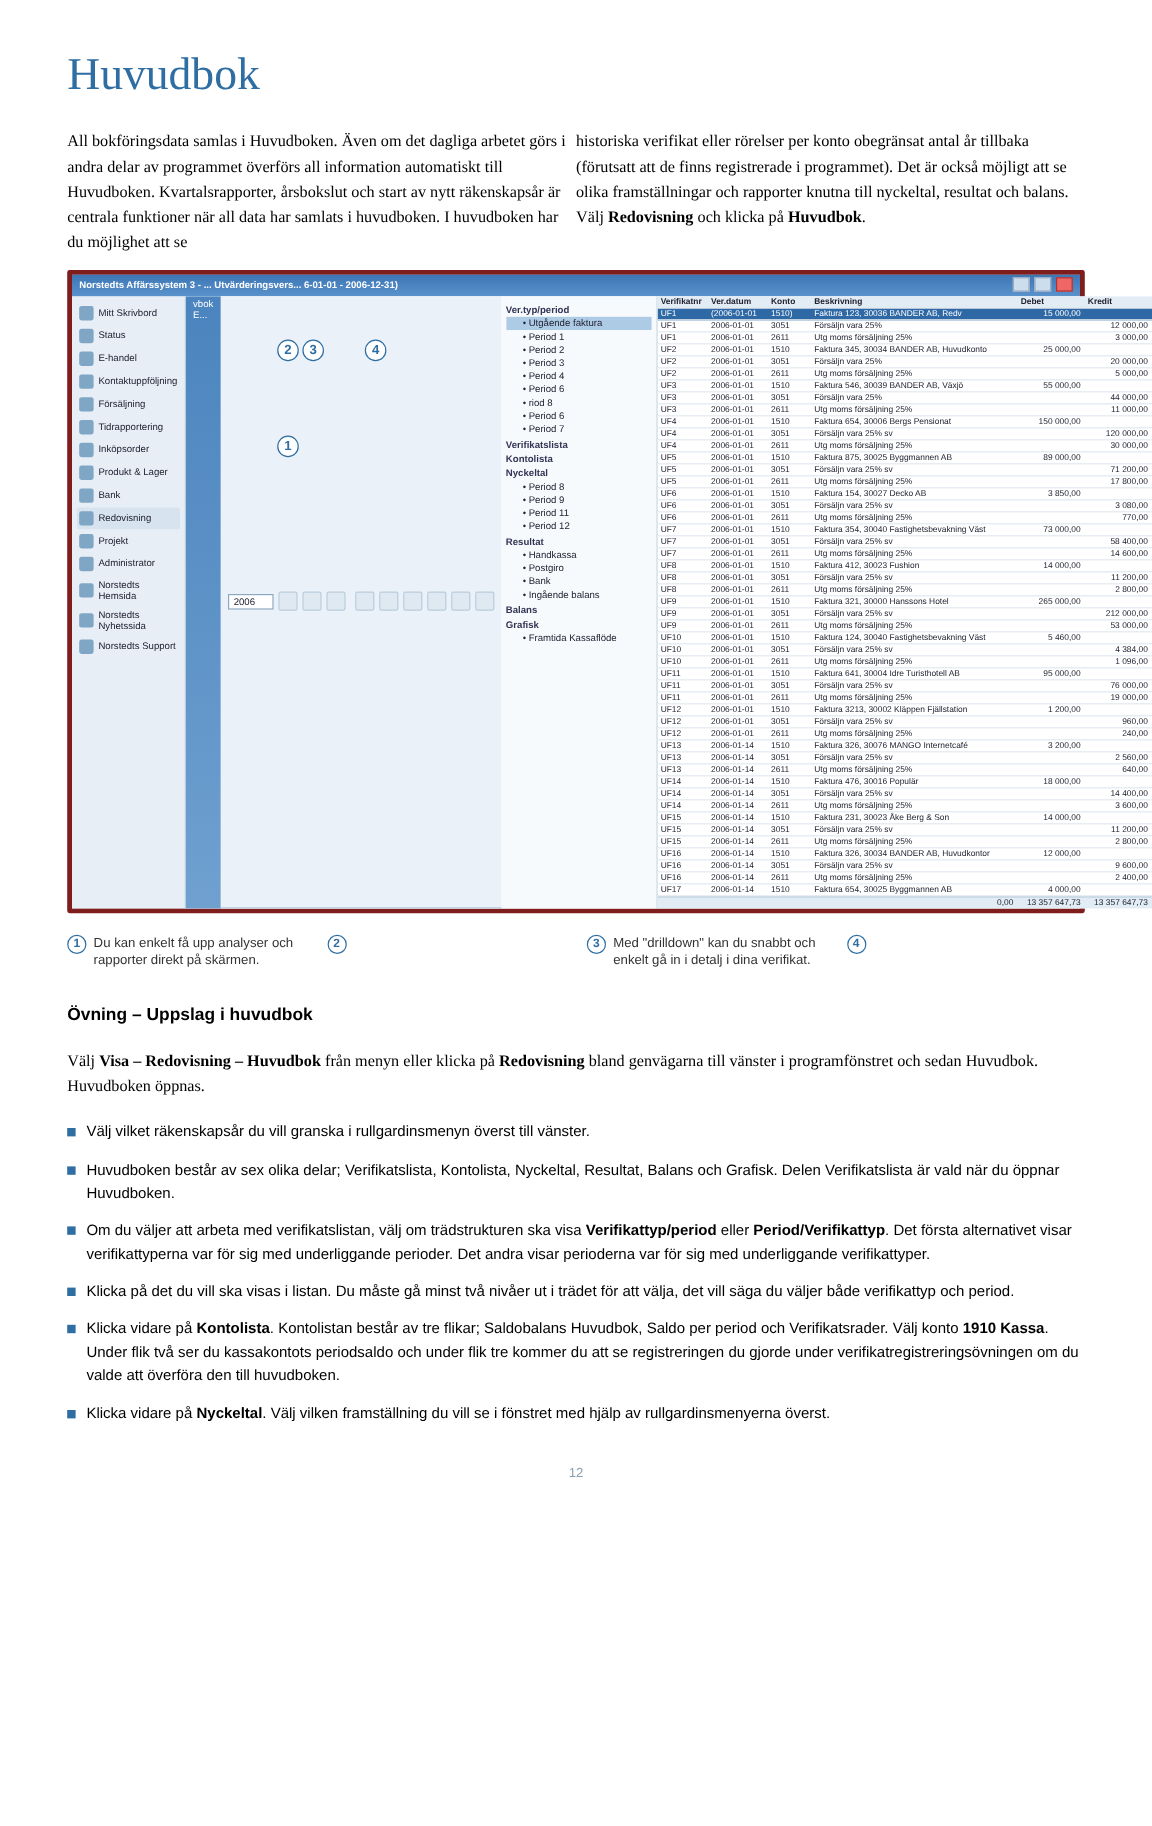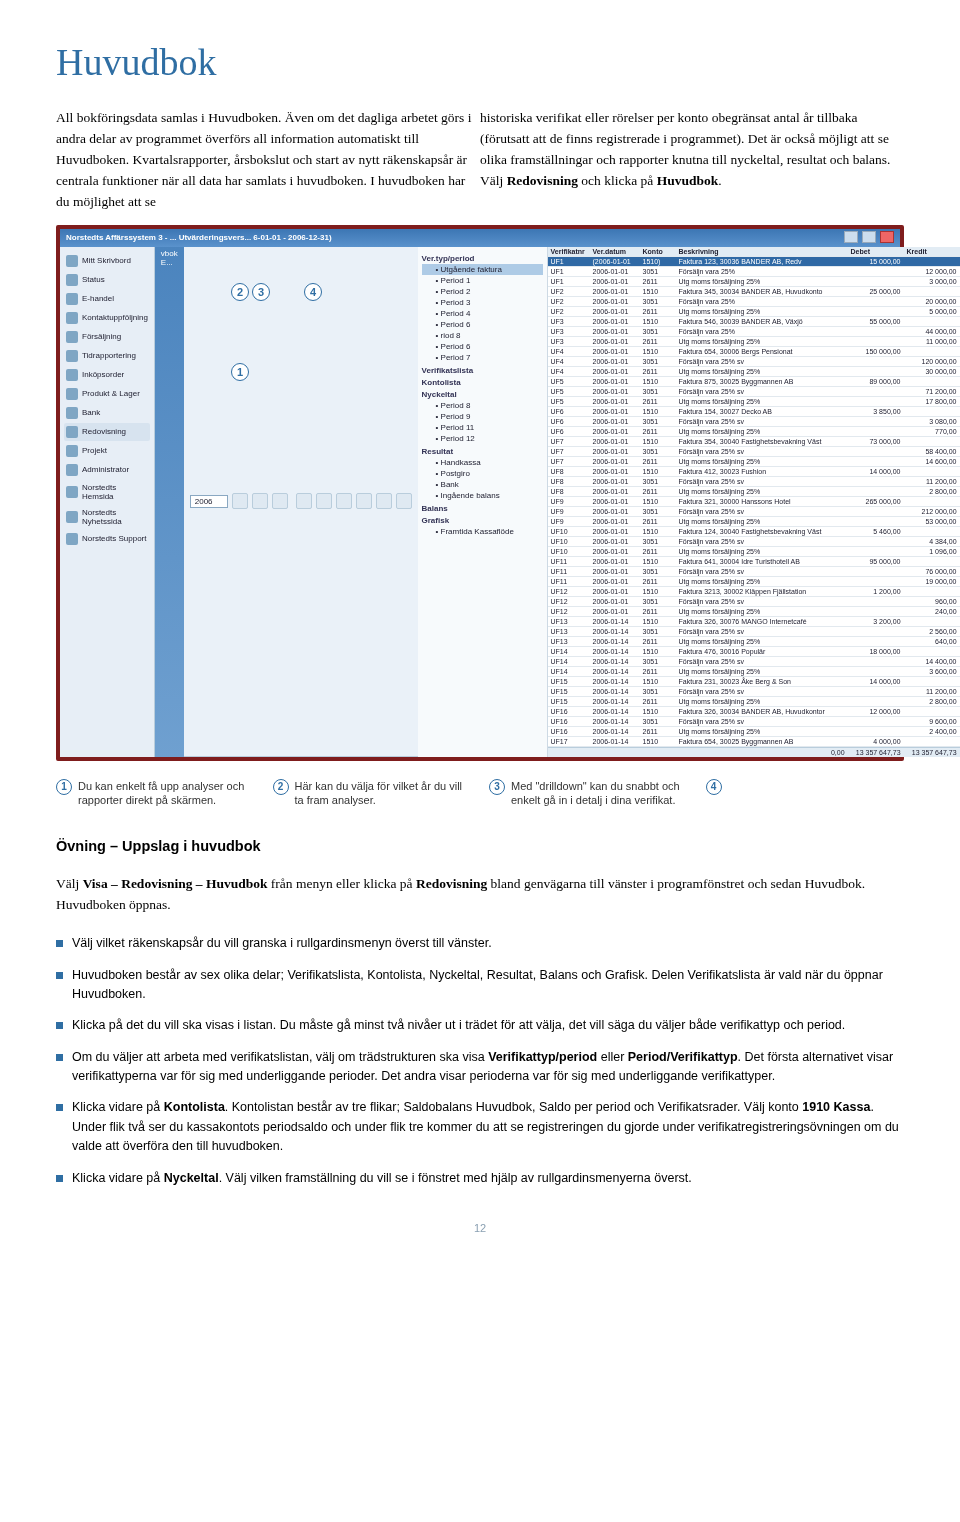--- a/index.html
+++ b/index.html
@@ -754,39 +754,38 @@
   </div>
 </div>
 
 <div class="captions" id="captions">
     <div class="cap">
       <div class="num">1</div>
       <div>Du kan enkelt få upp analyser och rapporter direkt på skärmen.</div>
     </div>
     <div class="cap">
       <div class="num">2</div>
-      <div>Här kan du välja för vilket år du vill ta fram analyser.</div>
     </div>
     <div class="cap">
       <div class="num">3</div>
       <div>Med "drilldown" kan du snabbt och enkelt gå in i detalj i dina verifikat.</div>
     </div>
     <div class="cap">
       <div class="num">4</div>
     </div>
   </div>
 
 <h2 class="ovning">Övning – Uppslag i huvudbok</h2>
 
 <p class="ovning-lead">
   <span>Välj </span><strong>Visa – Redovisning – Huvudbok</strong><span> från menyn eller klicka på </span><strong>Redovisning</strong><span> bland genvägarna till vänster i programfönstret och sedan Huvudbok. Huvudboken öppnas.</span>
 </p>
 
 <ul class="bullets" id="bullets">
     <li>Välj vilket räkenskapsår du vill granska i rullgardinsmenyn överst till vänster.</li>
     <li>Huvudboken består av sex olika delar; Verifikatslista, Kontolista, Nyckeltal, Resultat, Balans och Grafisk. Delen Verifikatslista är vald när du öppnar Huvudboken.</li>
+    <li>Om du väljer att arbeta med verifikatslistan, välj om trädstrukturen ska visa <b>Verifikattyp/period</b> eller <b>Period/Verifikattyp</b>. Det första alternativet visar verifikattyperna var för sig med underliggande perioder. Det andra visar perioderna var för sig med underliggande verifikattyper.</li>
     <li>Klicka på det du vill ska visas i listan. Du måste gå minst två nivåer ut i trädet för att välja, det vill säga du väljer både verifikattyp och period.</li>
-    <li>Om du väljer att arbeta med verifikatslistan, välj om trädstrukturen ska visa <b>Verifikattyp/period</b> eller <b>Period/Verifikattyp</b>. Det första alternativet visar verifikattyperna var för sig med underliggande perioder. Det andra visar perioderna var för sig med underliggande verifikattyper.</li>
     <li>Klicka vidare på <b>Kontolista</b>. Kontolistan består av tre flikar; Saldobalans Huvudbok, Saldo per period och Verifikatsrader. Välj konto <b>1910 Kassa</b>. Under flik två ser du kassakontots periodsaldo och under flik tre kommer du att se registreringen du gjorde under verifikatregistreringsövningen om du valde att överföra den till huvudboken.</li>
     <li>Klicka vidare på <b>Nyckeltal</b>. Välj vilken framställning du vill se i fönstret med hjälp av rullgardinsmenyerna överst.</li>
   </ul>
 
 <div class="pagenum">12</div>
 
 </body></html>

